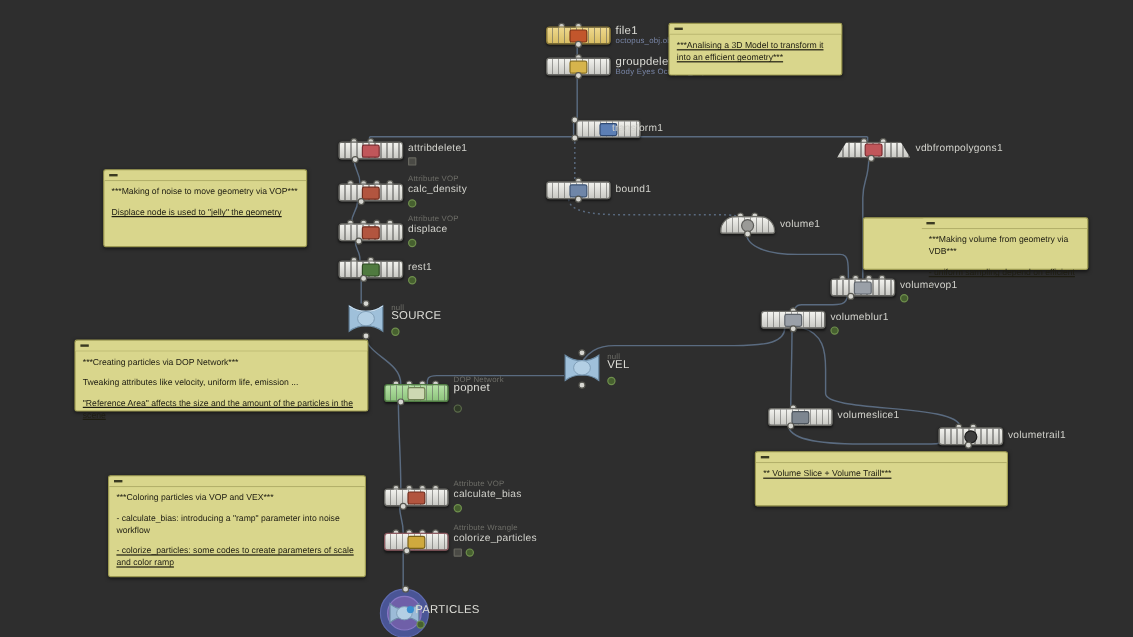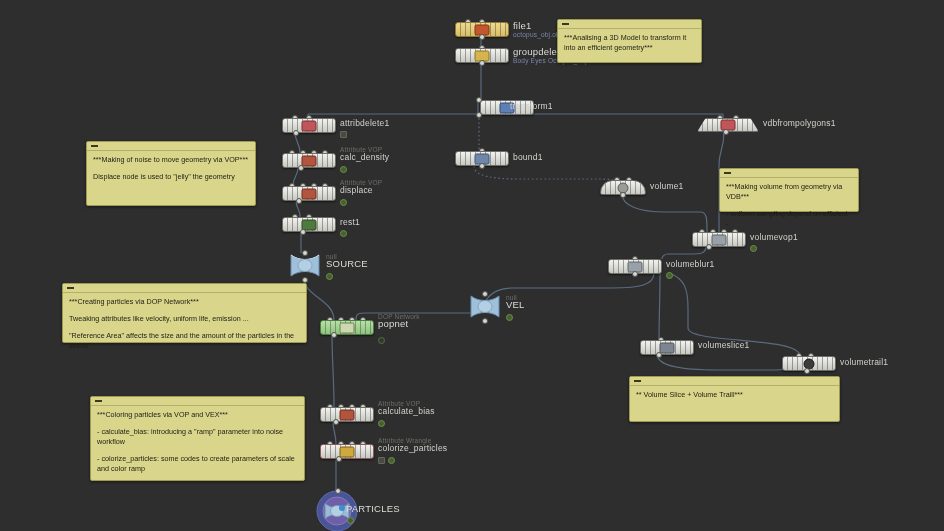--- a/index.html
+++ b/index.html
@@ -92,21 +92,21 @@
   }
   .sticky .bar{
     height:8px;border-bottom:1px solid #b3b06a;
     background:#d9d68c;position:relative;border-radius:2px 2px 0 0;
   }
   .sticky .bar i{
     position:absolute;left:4px;top:3px;width:7px;height:2px;background:#3a3a22;display:block;
   }
   .sticky .txt{padding:4px 6px 5px 6px;}
   .sticky .txt p{margin:0 0 7px 0;}
-  .sticky .txt p:last-child{margin-bottom:0;}
+  .sticky .txt p:last-child{margin-bottom:0;text-decoration:underline;}
   .sticky.tight .txt p{margin-bottom:0;}
 </style>
 </head>
 <body>
 
 <div id="canvas">
 
   <svg class="wires" viewBox="0 0 944 531">
     <g fill="none" stroke="#5a6b80" stroke-width="1.2">
 
@@ -425,21 +425,21 @@
     </div>
     <span class="port" style="left:14px;bottom:-3px;"></span>
     <div class="nlabel" style="top:0px;">
       <span class="nm">volumevop1</span>
     </div>
     <div class="flags" style="top:13px;">
       <span class="flag on"></span>
     </div>
   </div>
 
-  <div class="node" style="left:608px;top:259px;">
+  <div class="node" style="left:634px;top:259px;">
     <span class="port" style="left:24px;top:-3px;"></span>
     <div class="body">
       <span class="stripes"></span>
       <span class="glyph" style="background:#9aa0a8;border-color:#5f656c;"></span>
     </div>
     <span class="port" style="left:24px;bottom:-3px;"></span>
     <div class="nlabel" style="top:0px;">
       <span class="nm">volumeblur1</span>
     </div>
     <div class="flags" style="top:13px;">
@@ -484,21 +484,21 @@
   <div class="sticky" style="left:86px;top:141px;width:168px;height:63px;">
     <div class="bar">
         <i></i>
       </div>
     <div class="txt">
       <p>***Making of noise to move  geometry via VOP***</p>
       <p>Displace node is used to "jelly" the geometry</p>
     </div>
   </div>
 
-  <div class="sticky" style="left:719px;top:168px;width:138px;height:42px;">
+  <div class="sticky" style="left:719px;top:181px;width:138px;height:42px;padding-left:48px;">
     <div class="bar">
         <i></i>
       </div>
     <div class="txt">
       <p>***Making volume from geometry via VDB***</p>
       <p>- uniform sampling depend on efficient -</p>
     </div>
   </div>
 
   <div class="sticky" style="left:62px;top:283px;width:243px;height:58px;">

